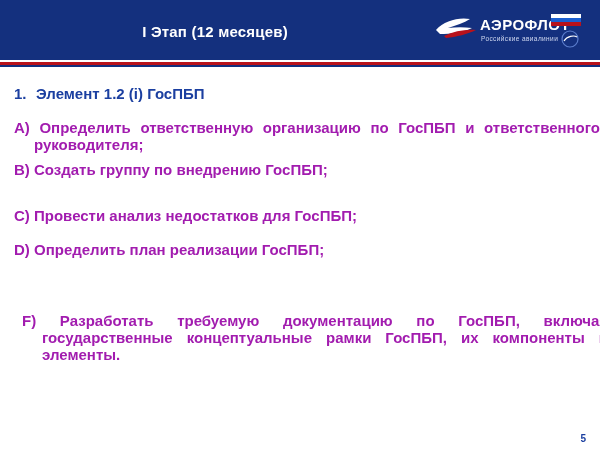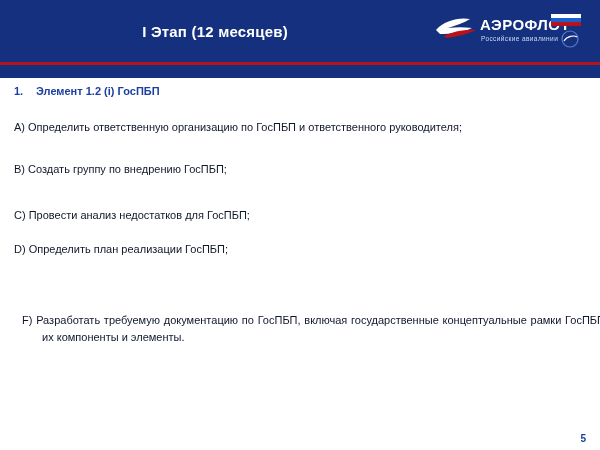--- a/index.html
+++ b/index.html
@@ -19,21 +19,21 @@
     height: 450px;
     background: #ffffff;
     box-sizing: border-box;
   }
   
   .header {
     position: absolute;
     left: 0;
     top: 0;
     width: 600px;
-    height: 78px;
+    height: 60px;
     background: #14307e;
     overflow: hidden;
   }
   .header-accent-red {
     position: absolute;
     left: 0;
     top: 62px;
     width: 600px;
     height: 3px;
     background: #b8121b;
@@ -73,34 +73,34 @@
     top: 67px;
     width: 600px;
     height: 383px;
   }
   .item-1 {
     position: absolute;
     left: 14px;
     top: 18px;
     width: 560px;
     color: #1b3fa0;
-    font-size: 11px;
+    font-size: 15px;
     font-weight: bold;
   }
   .item-1 .num {
     display: inline-block;
     width: 22px;
   }
   .para {
     position: absolute;
     left: 14px;
     width: 566px;
-    color: #0f172a;
-    font-size: 11px;
-    font-weight: normal;
+    color: #a21caf;
+    font-size: 15px;
+    font-weight: bold;
     text-align: justify;
     line-height: 17px;
   }
   .para .lbl {
     display: inline;
   }
   .p-a { top: 52px; width: 566px; }
   .p-b { top: 94px; }
   .p-c { top: 140px; }
   .p-d { top: 174px; }

